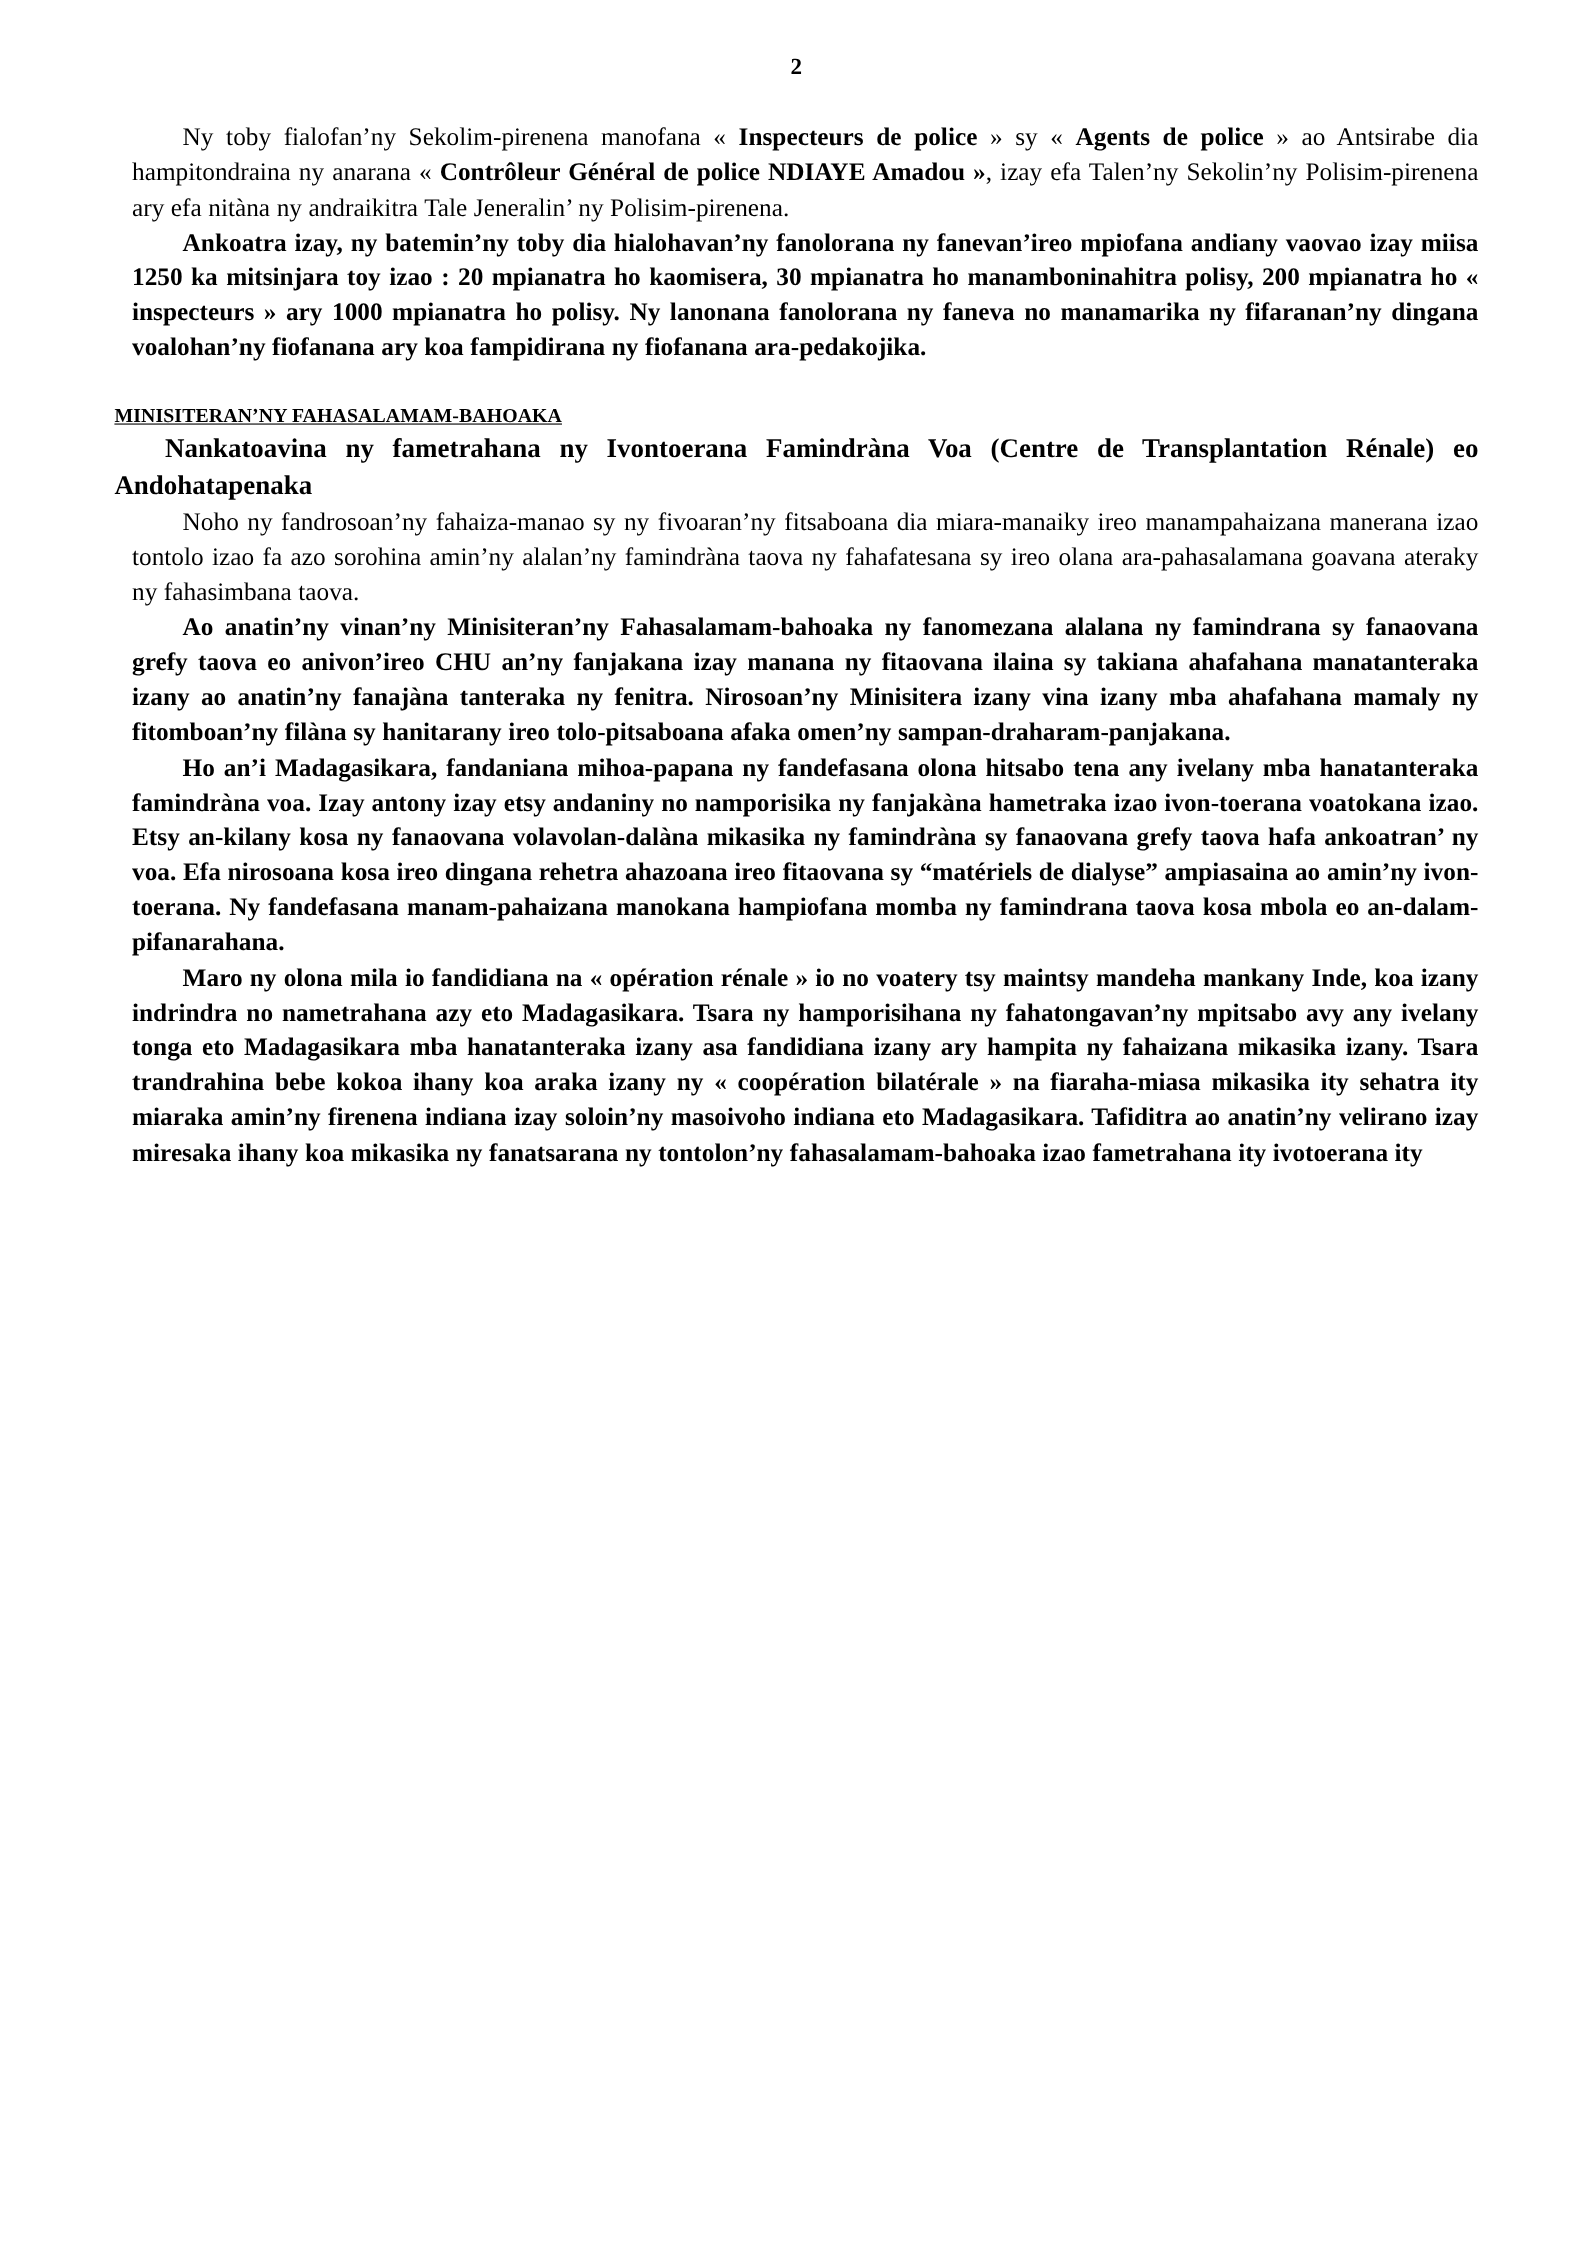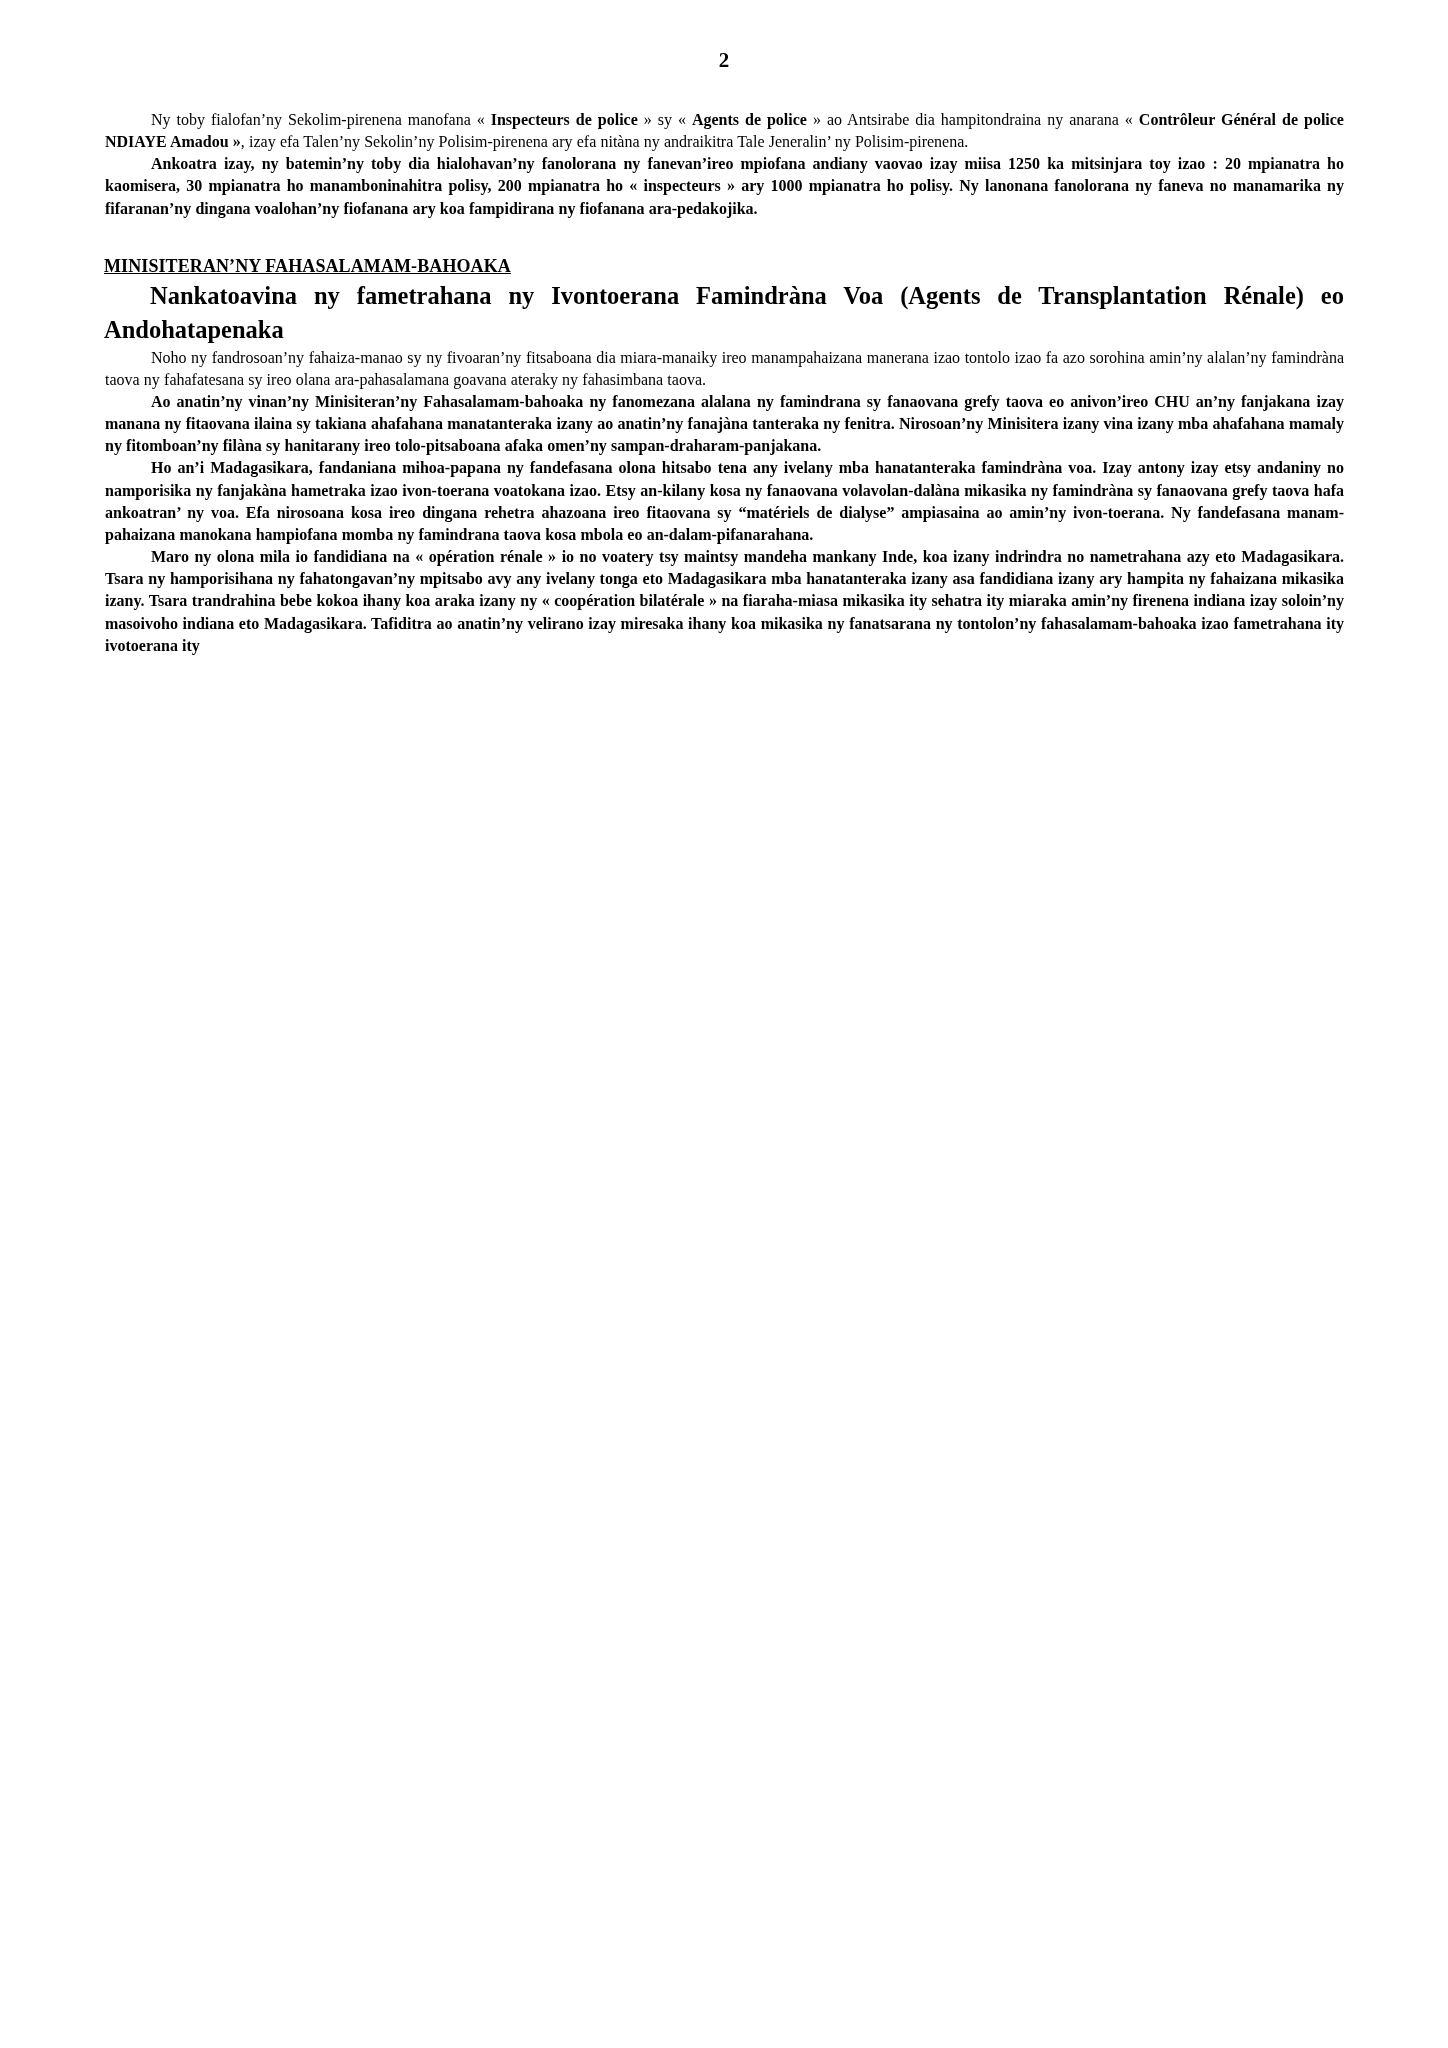--- a/index.html
+++ b/index.html
@@ -22,25 +22,25 @@
     position: relative;
   }
   .page-number {
     text-align: center;
     font-size: 21px;
     font-weight: bold;
     margin: 8px 0 36px 0;
     letter-spacing: 0.2px;
   }
   p.body-par {
-    font-size: 16px;
+    font-size: 23px;
     line-height: 1.385;
     text-align: justify;
     text-justify: inter-word;
-    margin: 0 0 0 1px;
+    margin: 0 0 0 16px;
     text-indent: 46px;
     word-spacing: 0.2px;
   }
   p.body-par + p.body-par {
     margin-top: 0px;
     font-weight: bold;
   }
   .section-heading {
     font-size: 18px;
     font-weight: bold;
@@ -67,21 +67,21 @@
 <div class="page">
 
   <div class="page-number">2</div>
 
   <p class="body-par"><span>Ny toby fialofan’ny Sekolim-pirenena manofana « </span><b>Inspecteurs de police</b><span> » sy « </span><b>Agents de police</b><span> » ao Antsirabe dia hampitondraina ny anarana « </span><b>Contrôleur Général de police NDIAYE Amadou »</b><span>, izay efa Talen’ny Sekolin’ny Polisim-pirenena ary efa nitàna ny andraikitra Tale Jeneralin’ ny Polisim-pirenena.</span></p>
 
   <p class="body-par">Ankoatra izay, ny batemin’ny toby dia hialohavan’ny fanolorana ny fanevan’ireo mpiofana andiany vaovao izay miisa 1250 ka mitsinjara toy izao : 20 mpianatra ho kaomisera, 30 mpianatra ho manamboninahitra polisy, 200 mpianatra ho « inspecteurs » ary 1000 mpianatra ho polisy. Ny lanonana fanolorana ny faneva no manamarika ny fifaranan’ny dingana voalohan’ny fiofanana ary koa fampidirana ny fiofanana ara-pedakojika.</p>
 
   <div class="section-heading">MINISITERAN’NY FAHASALAMAM-BAHOAKA</div>
 
-  <div class="sub-heading">Nankatoavina ny fametrahana ny Ivontoerana Famindràna Voa (Agents de Transplantation Rénale) eo Andohatapenaka</div>
+  <div class="sub-heading">Nankatoavina ny fametrahana ny Ivontoerana Famindràna Voa (Centre de Transplantation Rénale) eo Andohatapenaka</div>
 
   <p class="body-par">Noho ny fandrosoan’ny fahaiza-manao sy ny fivoaran’ny fitsaboana dia miara-manaiky ireo manampahaizana manerana izao tontolo izao fa azo sorohina amin’ny alalan’ny famindràna taova ny fahafatesana sy ireo olana ara-pahasalamana goavana ateraky ny fahasimbana taova.</p>
 
   <p class="body-par">Ao anatin’ny vinan’ny Minisiteran’ny Fahasalamam-bahoaka ny fanomezana alalana ny famindrana sy fanaovana grefy taova eo anivon’ireo CHU an’ny fanjakana izay manana ny fitaovana ilaina sy takiana ahafahana manatanteraka izany ao anatin’ny fanajàna tanteraka ny fenitra. Nirosoan’ny Minisitera izany vina izany mba ahafahana mamaly ny fitomboan’ny filàna sy hanitarany ireo tolo-pitsaboana afaka omen’ny sampan-draharam-panjakana.</p>
 
   <p class="body-par">Ho an’i Madagasikara, fandaniana mihoa-papana ny fandefasana olona hitsabo tena any ivelany mba hanatanteraka famindràna voa. Izay antony izay etsy andaniny no namporisika ny fanjakàna hametraka izao ivon-toerana voatokana izao. Etsy an-kilany kosa ny fanaovana volavolan-dalàna mikasika ny famindràna sy fanaovana grefy taova hafa ankoatran’ ny voa. Efa nirosoana kosa ireo dingana rehetra ahazoana ireo fitaovana sy “matériels de dialyse” ampiasaina ao amin’ny ivon-toerana. Ny fandefasana manam-pahaizana manokana hampiofana momba ny famindrana taova kosa mbola eo an-dalam-pifanarahana.</p>
 
   <p class="body-par">Maro ny olona mila io fandidiana na « opération rénale » io no voatery tsy maintsy mandeha mankany Inde, koa izany indrindra no nametrahana azy eto Madagasikara. Tsara ny hamporisihana ny fahatongavan’ny mpitsabo avy any ivelany  tonga eto Madagasikara mba hanatanteraka izany asa fandidiana izany ary hampita ny fahaizana mikasika izany. Tsara trandrahina bebe kokoa ihany koa araka izany ny « coopération bilatérale » na fiaraha-miasa mikasika ity sehatra ity miaraka amin’ny firenena indiana izay soloin’ny masoivoho indiana eto Madagasikara. Tafiditra ao anatin’ny velirano izay miresaka ihany koa mikasika ny fanatsarana ny tontolon’ny fahasalamam-bahoaka izao fametrahana ity ivotoerana ity</p>
 
 </div>

